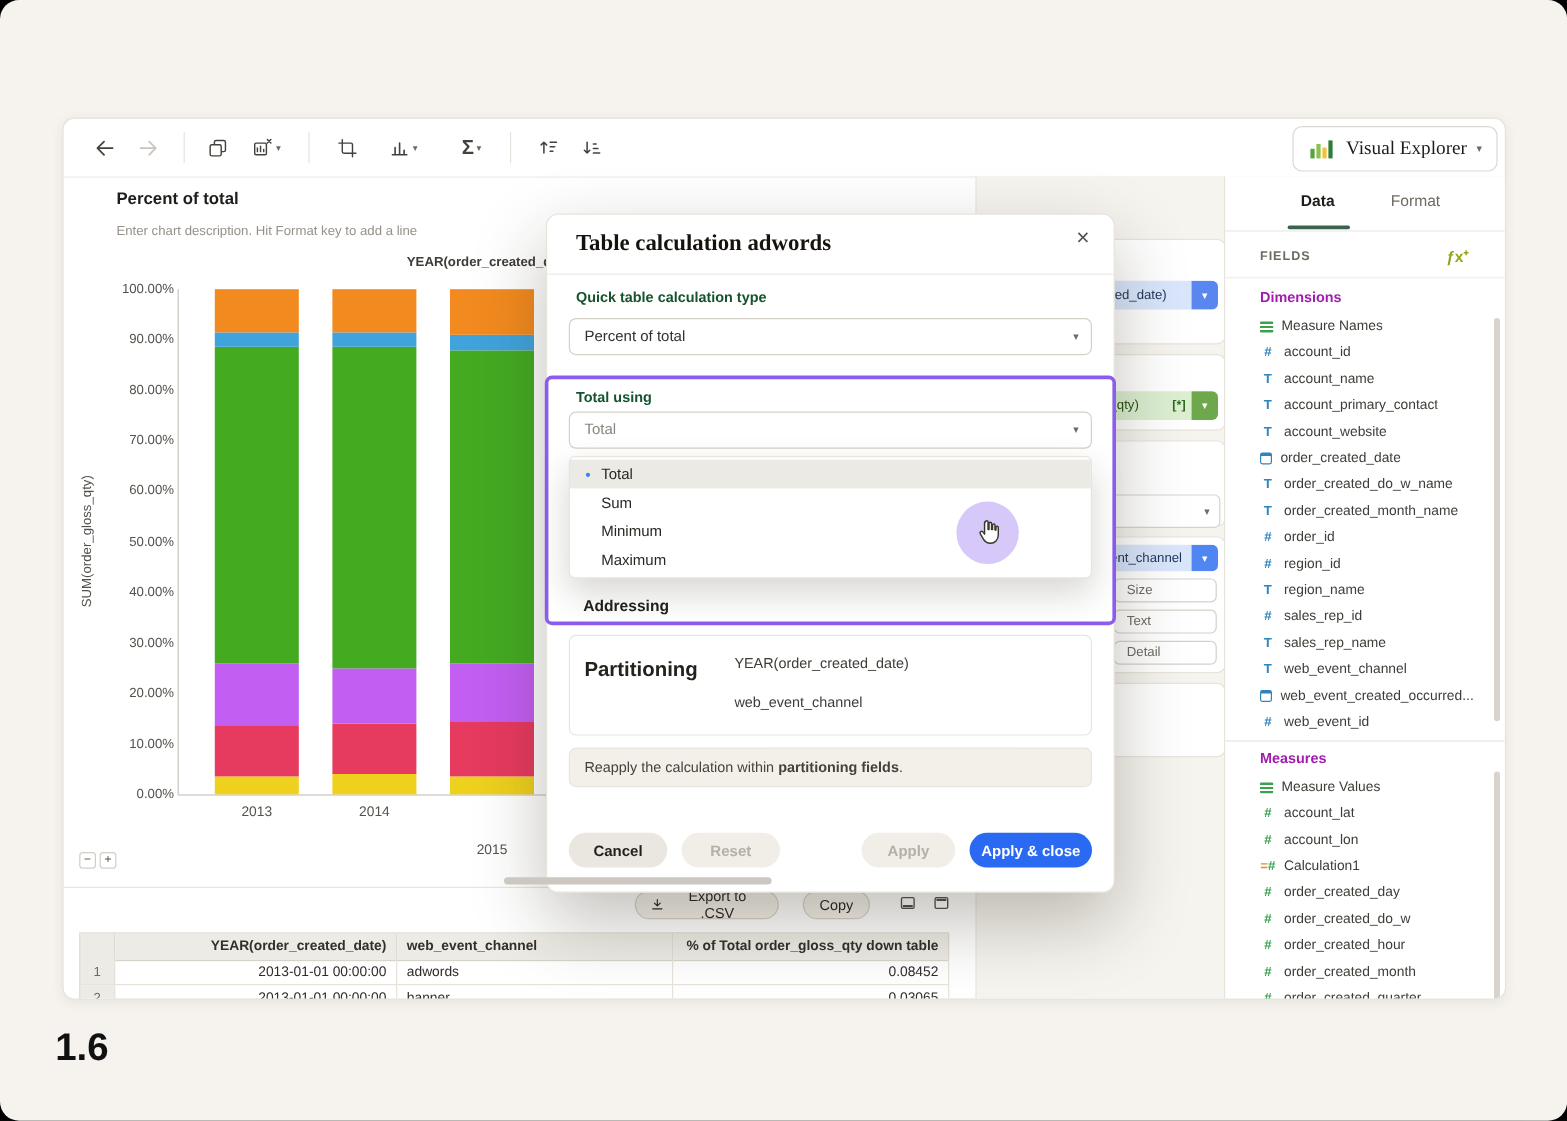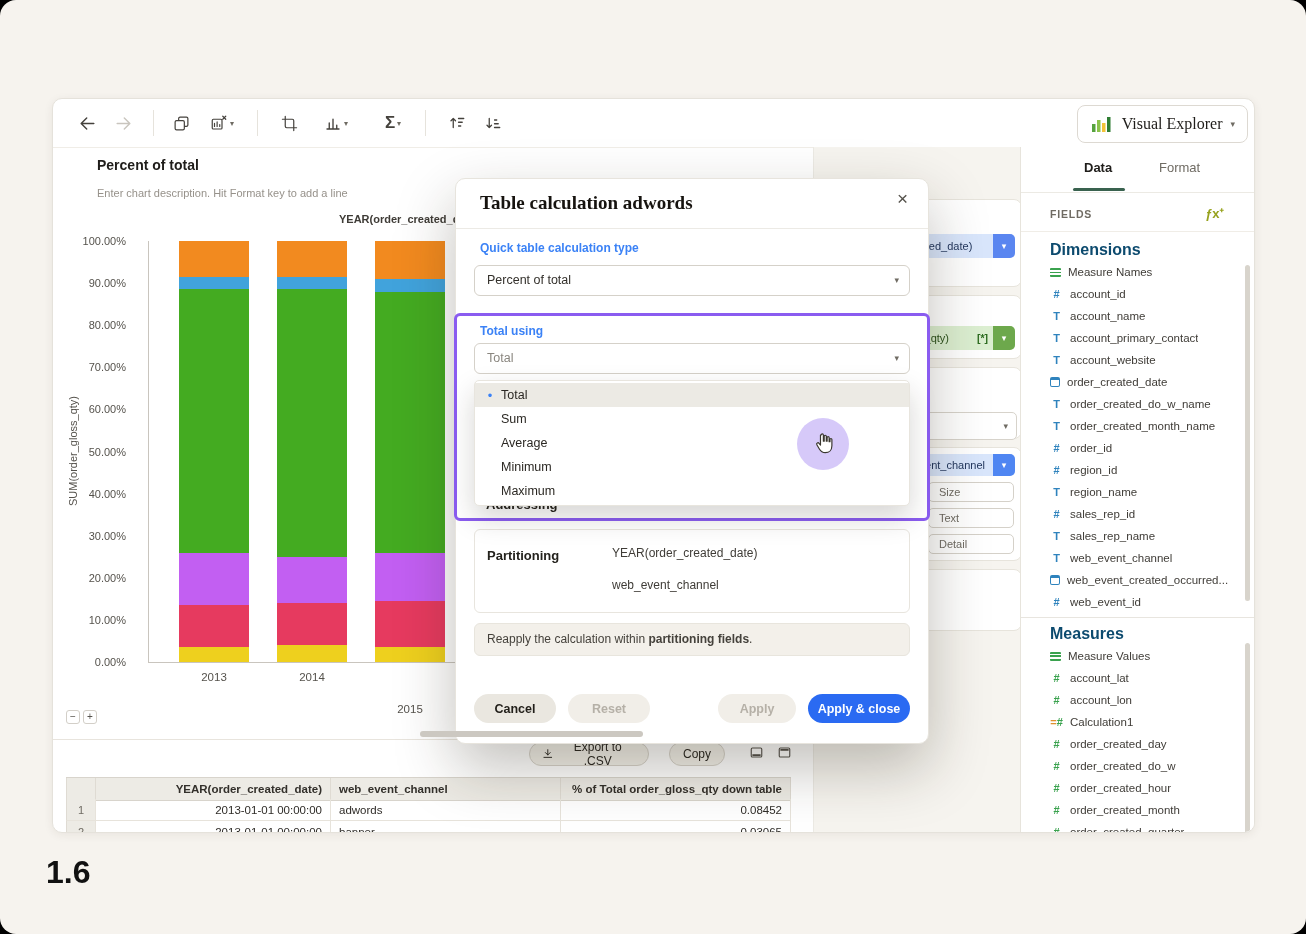--- a/index.html
+++ b/index.html
@@ -22,21 +22,21 @@
     padding:0 12px;border:1px solid #ddd9d2;border-radius:8px;background:#fff;cursor:pointer;}
   .brand-name{font-family:"Liberation Serif","DejaVu Serif",serif;font-size:16px;color:#1f1d1a;}
   .brand .tchev{font-size:9px;}
 
   
   .chart-title{position:absolute;left:44px;top:58px;font-size:14px;font-weight:700;color:#1f1d1a;}
   .chart-desc{position:absolute;left:44px;top:88px;font-size:11px;color:#96918a;}
   .top-axis{position:absolute;left:286px;top:114px;font-size:11px;font-weight:700;color:#3f3c37;white-space:nowrap;}
   .ylab{position:absolute;left:14px;top:482px;width:260px;text-align:center;font-size:11px;color:#55524c;
     transform:rotate(-90deg);transform-origin:0 0;}
-  #y-ticks{position:absolute;left:9px;top:142px;width:64px;height:421px;}
+  #y-ticks{position:absolute;left:28px;top:142px;width:64px;height:421px;}
   .ytick{position:absolute;right:0;font-size:11px;color:#55524c;white-space:nowrap;}
   .axis-y{position:absolute;left:95px;top:142px;width:1px;height:421px;background:#c9c5be;}
   .axis-x{position:absolute;left:95px;top:563px;width:662px;height:1px;background:#c9c5be;}
   .plot{position:absolute;left:96px;top:142px;width:662px;height:421px;}
   .seg{position:absolute;}
   #x-ticks{position:absolute;left:96px;top:572px;width:662px;height:16px;}
   .xtick{position:absolute;width:70px;text-align:center;font-size:11.5px;color:#55524c;}
   .zoom-btn{position:absolute;width:14px;height:14px;border:1px solid #d3cfc8;border-radius:3px;background:#fff;
     color:#55524c;font-size:10px;line-height:12px;text-align:center;padding:0;cursor:pointer;}
   .chart-table-divider{position:absolute;left:0;top:640px;width:760px;height:1px;background:#e8e4dd;}
@@ -79,21 +79,21 @@
 
   
   .sidebar{position:absolute;left:967px;top:48px;bottom:0;width:234px;background:#fff;border-left:1px solid #e7e4dc;box-sizing:border-box;}
   .tab{position:absolute;top:13px;font-size:13px;color:#6f6b63;background:none;border:none;padding:0;cursor:pointer;}
   .tab.active{color:#1f1d1a;font-weight:600;}
   .tab-underline{position:absolute;left:52px;top:41px;width:52px;height:3px;background:#39624f;border-radius:2px;}
   .tabs-border{position:absolute;left:0;right:0;top:45px;height:1px;background:#eceae4;}
   .fields-label{position:absolute;left:29px;top:61px;font-size:10.5px;font-weight:700;letter-spacing:.8px;color:#6f6b63;}
   .fx{position:absolute;right:24px;top:56px;font-size:13px;font-weight:700;color:#97a21e;background:none;border:none;cursor:pointer;}
   .fields-border{position:absolute;left:0;right:0;top:84px;height:1px;background:#f0ede7;}
-  .section-title{position:absolute;left:29px;font-size:16px;font-weight:600;color:#0c4a6e;}
+  .section-title{position:absolute;left:29px;font-size:12px;font-weight:600;color:#a21caf;}
   #dim-list{position:absolute;left:0;top:114px;width:100%;}
   #meas-list{position:absolute;left:0;top:498px;width:100%;}
   .section-divider{position:absolute;left:0;right:0;top:470px;height:1px;background:#e8e5df;}
   .field-row{display:flex;align-items:center;height:22px;padding-left:29px;gap:7px;cursor:pointer;}
   .fname{font-size:11.5px;color:#3f3c37;white-space:nowrap;overflow:hidden;max-width:172px;}
   .fi{display:inline-flex;align-items:center;justify-content:center;width:13px;flex:none;}
   .fi.ch{font-weight:700;font-size:11px;}
   .fi.ch i{font-style:normal;}
   .eq{color:#e0912f;}
   .hs{color:#3aa24e;}
@@ -102,34 +102,34 @@
   .fi.cal{width:10px;height:10px;border:1.5px solid #2f83bd;border-top:3.5px solid #2f83bd;border-radius:2px;box-sizing:border-box;}
   .sthumb{position:absolute;right:4px;width:5px;border-radius:3px;background:#d8d4cc;}
 
   
   .modal{position:absolute;left:455px;top:178px;width:472px;height:564px;background:#fff;border:1px solid #e7e4dd;
     border-radius:10px;box-shadow:0 24px 60px rgba(35,28,15,.28);z-index:50;}
   .modal *{box-sizing:border-box;}
   .m-title{position:absolute;left:24px;top:13px;font-family:"Liberation Serif","DejaVu Serif",serif;font-size:19px;font-weight:600;color:#16130f;}
   .m-close{position:absolute;right:14px;top:8px;font-size:19px;color:#55524c;background:none;border:none;cursor:pointer;}
   .m-div{position:absolute;left:0;right:0;top:49px;height:1px;background:#eceae5;}
-  .m-label{position:absolute;left:24px;font-size:12px;font-weight:700;color:#3b82f6;}
+  .m-label{position:absolute;left:24px;font-size:12px;font-weight:700;color:#14532d;}
   .dd{position:absolute;left:18px;width:436px;height:31px;border:1px solid #d5d1c9;border-radius:6px;background:#fff;cursor:pointer;}
   .dd-text{line-height:29px;padding-left:12px;font-size:12.5px;color:#33302b;}
   .dd-text.ph{color:#8a867f;}
   .dd-chev{position:absolute;right:10px;top:0;line-height:29px;font-size:9px;color:#6f6b63;}
   .m-purple{position:absolute;left:-2px;top:134px;width:476px;height:208px;border:3px solid #8a5cf0;border-radius:6px;pointer-events:none;}
   .m-menu{position:absolute;left:18px;top:201px;width:436px;background:#fff;border:1px solid #e8e5de;border-radius:5px;
     box-shadow:0 12px 28px rgba(35,28,15,.18);padding:2px 0;z-index:2;}
   .menu-item{display:flex;align-items:center;height:24px;padding-left:10px;gap:6px;font-size:12.5px;color:#2b2823;cursor:pointer;}
   .menu-item.selected{background:#eceae4;}
   .bullet{width:10px;text-align:center;color:#3b82f6;font-size:13px;}
   .m-addr{position:absolute;left:30px;top:318px;font-size:13px;font-weight:700;color:#24221d;z-index:1;}
   .m-pbox{position:absolute;left:18px;top:350px;width:436px;height:84px;border:1px solid #e8e5de;border-radius:6px;}
-  .m-plabel{position:absolute;left:12px;top:18px;font-size:13px;font-weight:700;color:#24221d;}
+  .m-plabel{position:absolute;left:12px;top:18px;font-size:17px;font-weight:700;color:#24221d;}
   .pfield{position:absolute;left:137px;font-size:12px;color:#3f3c37;}
   .m-hint{position:absolute;left:18px;top:444px;width:436px;height:33px;background:#f3f0ea;border:1px solid #e8e5dd;
     border-radius:6px;line-height:31px;padding-left:12px;font-size:12px;color:#45423c;white-space:nowrap;overflow:hidden;}
   .m-btn{position:absolute;top:515px;height:29px;border:none;border-radius:15px;font-size:12.5px;font-weight:700;cursor:pointer;}
   .m-cancel{left:18px;width:82px;background:#eae7e0;color:#221f1a;}
   .m-reset{left:112px;width:82px;background:#f1eee8;color:#b5b0a7;}
   .m-apply{left:262px;width:78px;background:#f1eee8;color:#b5b0a7;}
   .m-applyclose{left:352px;width:102px;background:#2a6af2;color:#fff;}
 
   
@@ -480,24 +480,20 @@
         <div class="menu-item selected">
           <span class="bullet">•</span>
           <span class="mi-label">Total</span>
         </div>
         <div class="menu-item">
           <span class="bullet"></span>
           <span class="mi-label">Sum</span>
         </div>
         <div class="menu-item">
           <span class="bullet"></span>
-          <span class="mi-label">Average</span>
-        </div>
-        <div class="menu-item">
-          <span class="bullet"></span>
           <span class="mi-label">Minimum</span>
         </div>
         <div class="menu-item">
           <span class="bullet"></span>
           <span class="mi-label">Maximum</span>
         </div>
       </div>
 
     <div class="m-pbox" id="partition-fields">
       <div class="m-plabel">Partitioning</div>

